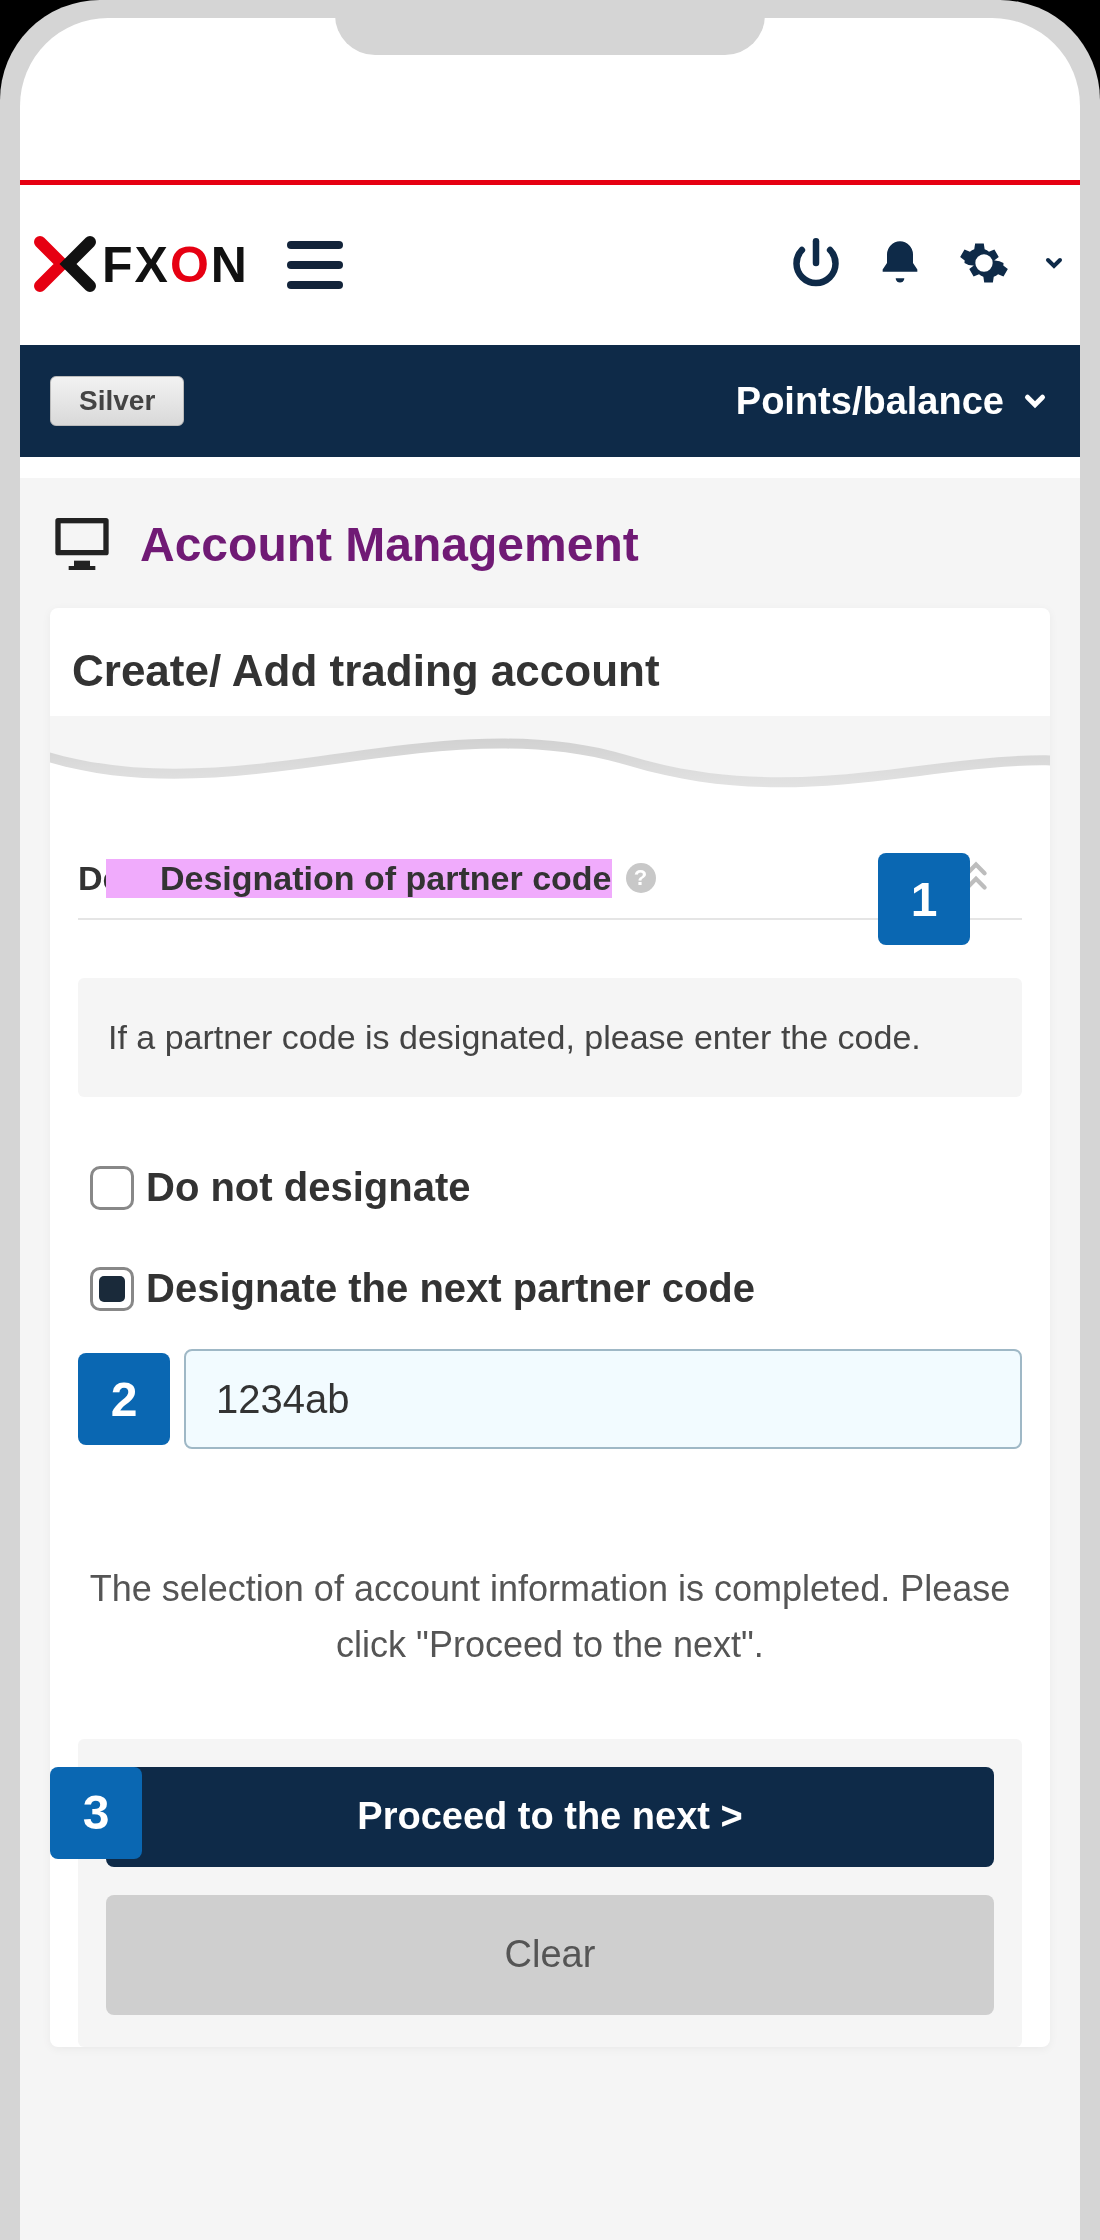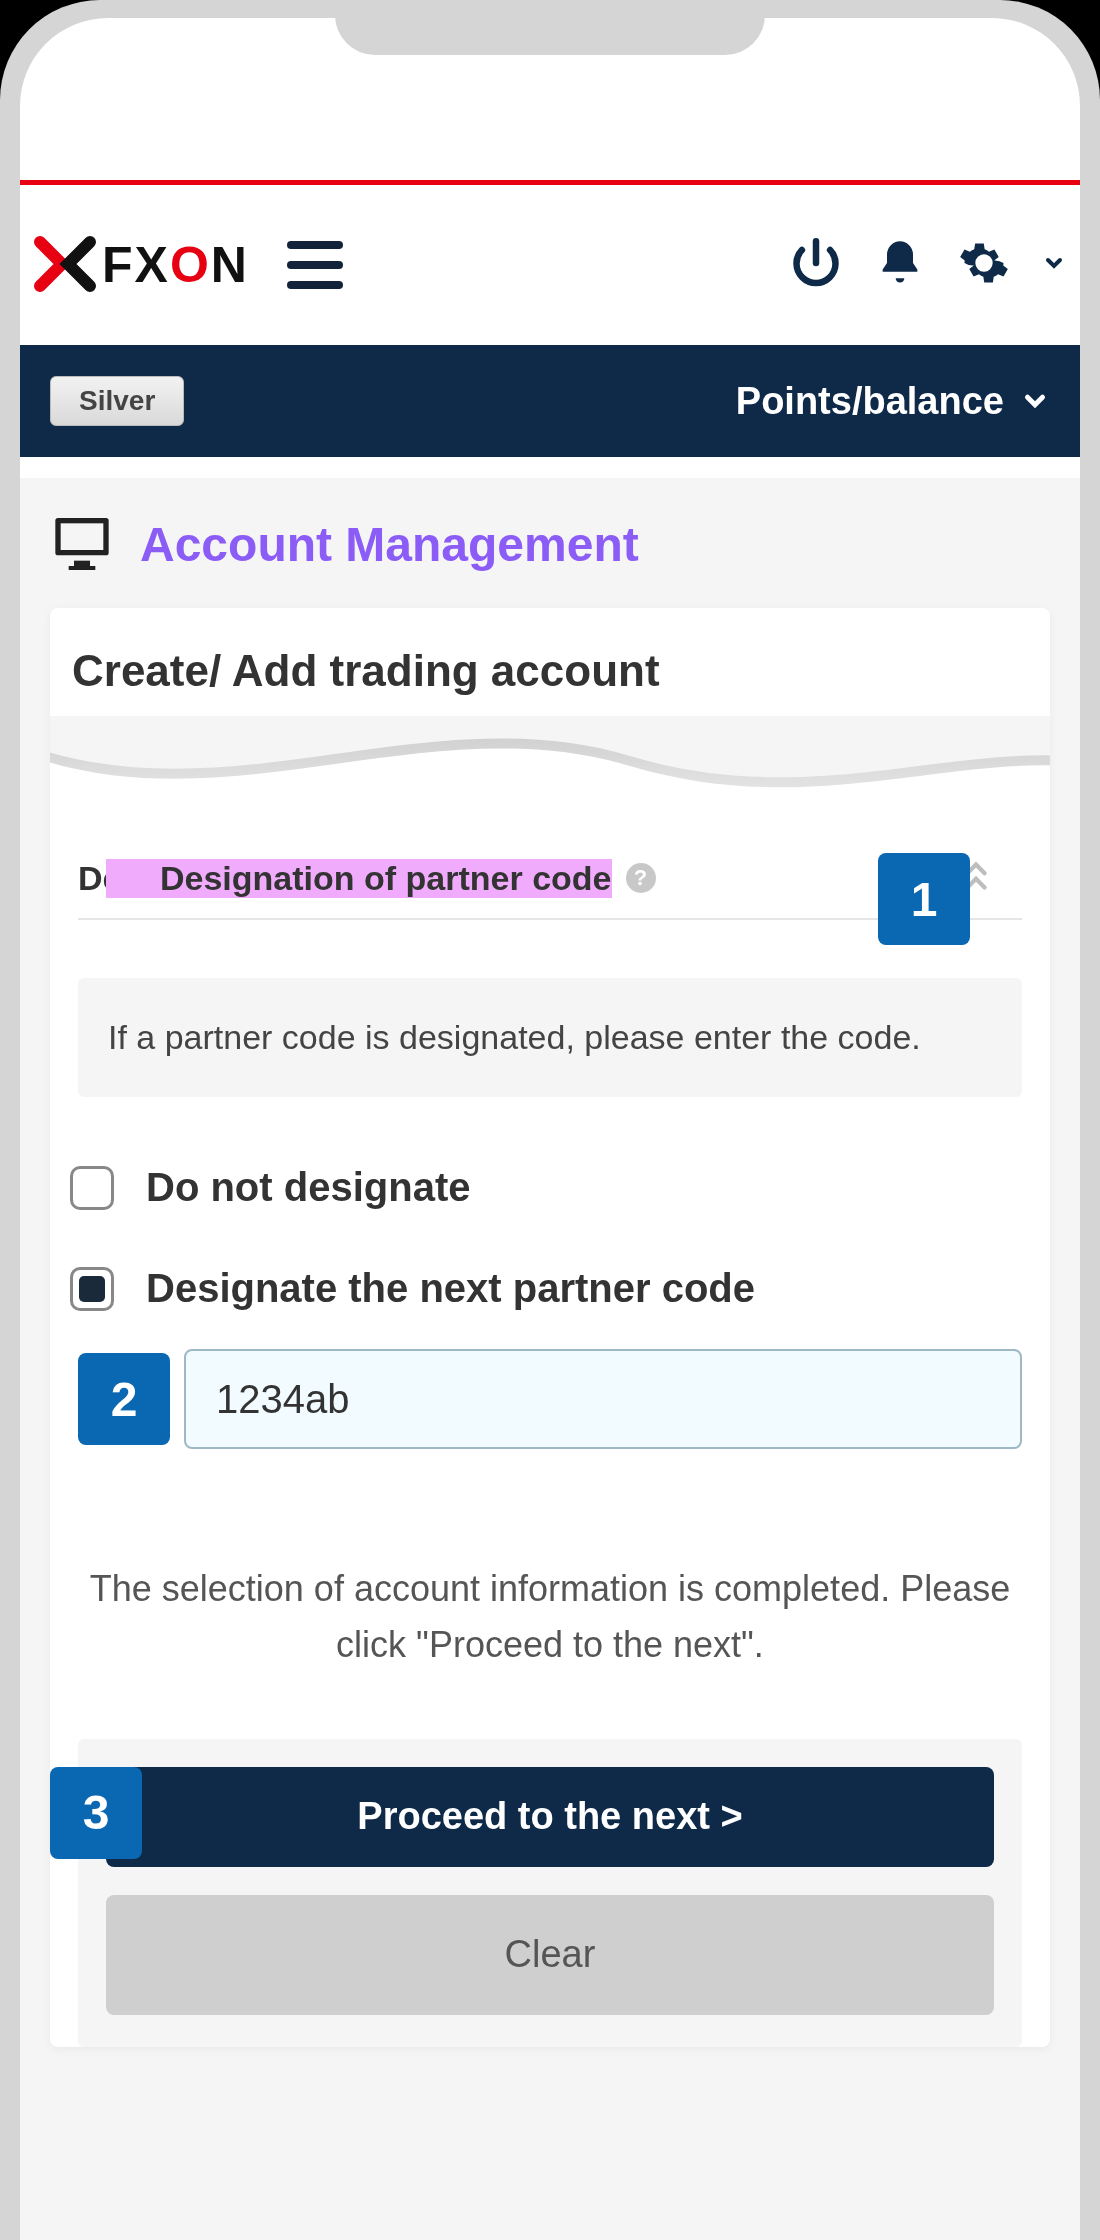--- a/index.html
+++ b/index.html
@@ -16,33 +16,33 @@
   .logo-text { font-size: 50px; font-weight: 800; letter-spacing: 2px; color: #111; font-family: Arial, sans-serif; }
   .menu-btn { margin-left: 38px; display: flex; flex-direction: column; gap: 12px; cursor: pointer; }
   .menu-btn span { display: block; width: 56px; height: 8px; background: #13243a; border-radius: 4px; }
   .header-right { margin-left: auto; display: flex; align-items: center; gap: 32px; }
   .icon-wrap { color: #0e2a48; }
   .sub-bar { position: absolute; top: 327px; left: 0; right: 0; height: 112px; background: #0e2a48; display: flex; align-items: center; padding: 0 30px; }
   .silver-badge { background: linear-gradient(#f2f2f2,#d9d9d9); border: 1px solid #bbb; border-radius: 6px; padding: 8px 28px; font-size: 28px; font-weight: 700; color: #444; }
   .points-balance { margin-left: auto; color: #fff; font-size: 38px; font-weight: 700; display: flex; align-items: center; gap: 16px; cursor: pointer; }
   .page-title-row { position: absolute; top: 460px; left: 0; right: 0; padding: 12px 30px 0 30px; display: flex; align-items: center; gap: 26px; background: #f5f5f5; height: 120px;}
   .monitor-icon { color: #222; }
-  .page-title { font-size: 48px; font-weight: 800; color: #8b5cf6; }
+  .page-title { font-size: 48px; font-weight: 800; color: #701a75; }
   .card-bg { position: absolute; top: 580px; left: 0; right: 0; bottom: 0; background: #f5f5f5; padding: 0 30px 0 30px; }
   .card { background: #fff; border-radius: 8px; padding: 38px 0 0 0; margin-top: 10px; box-shadow: 0 2px 10px rgba(0,0,0,0.05); position: relative; overflow: visible; }
   .card-title { font-size: 44px; font-weight: 800; color: #333; padding: 0 28px 20px 22px; }
   .wave-sep { height: 140px; position: relative; overflow: hidden; }
   .wave-sep svg { position: absolute; top: -10px; left: -20px; width: 1100px; height: 160px; }
   .section-header { display: flex; align-items: center; padding: 0 28px 18px 28px; border-bottom: 2px solid #e5e5e5; margin: 0 28px; position: relative; }
   .section-label-back { font-size: 34px; font-weight: 700; color: #333; position: absolute; left: 0; }
   .section-label { font-size: 34px; font-weight: 700; color: #333; background: #f0abfc; padding-left: 54px; position: relative; z-index: 1; }
   .help-circle { width: 30px; height: 30px; border-radius: 50%; background: #c8c8c8; color: #fff; display: inline-flex; align-items: center; justify-content: center; font-size: 22px; font-weight: 700; margin-left: 14px; position: relative; z-index: 1;}
   .scroll-top-chevrons { margin-left: auto; color: #bdbdbd; padding-left: 10px; position: relative; z-index: 1;}
   .callout-box { margin: 58px 28px 0 28px; background: #f5f5f5; border-radius: 6px; padding: 34px 30px; font-size: 34px; color: #444; line-height: 1.5; }
-  .radio-row { display: flex; align-items: center; gap: 32px; padding: 0 20px; margin-top: 68px; }
+  .radio-row { display: flex; align-items: center; gap: 12px; padding: 0 40px; margin-top: 68px; }
   .radio-row.second { margin-top: 56px; }
   .radio { width: 44px; height: 44px; border: 3px solid #888; border-radius: 10px; display: inline-flex; align-items: center; justify-content: center; cursor: pointer; flex-shrink: 0; }
   .radio .dot { width: 26px; height: 26px; background: #1a2a3a; border-radius: 5px; display: none; }
   .radio.checked .dot { display: block; }
   .radio-label { font-size: 40px; font-weight: 800; color: #333; }
   .input-row { display: flex; align-items: center; gap: 14px; padding: 0 28px; margin-top: 38px; }
   .step-badge { width: 92px; height: 92px; background: #0a67b2; color: #fff; font-size: 48px; font-weight: 800; border-radius: 8px; display: flex; align-items: center; justify-content: center; flex-shrink: 0; }
   .partner-input { flex: 1; height: 100px; border: 2px solid #9fb8c6; border-radius: 8px; background: #f2fbff; font-size: 40px; padding: 0 30px; color: #333; outline: none; }
   .completion-text { text-align: center; font-size: 36px; color: #555; padding: 0 16px; margin-top: 112px; line-height: 1.55; }
   .action-box { margin: 66px 28px 0 28px; background: #f5f5f5; border-radius: 6px; padding: 28px 28px 32px 28px; position: relative; }

